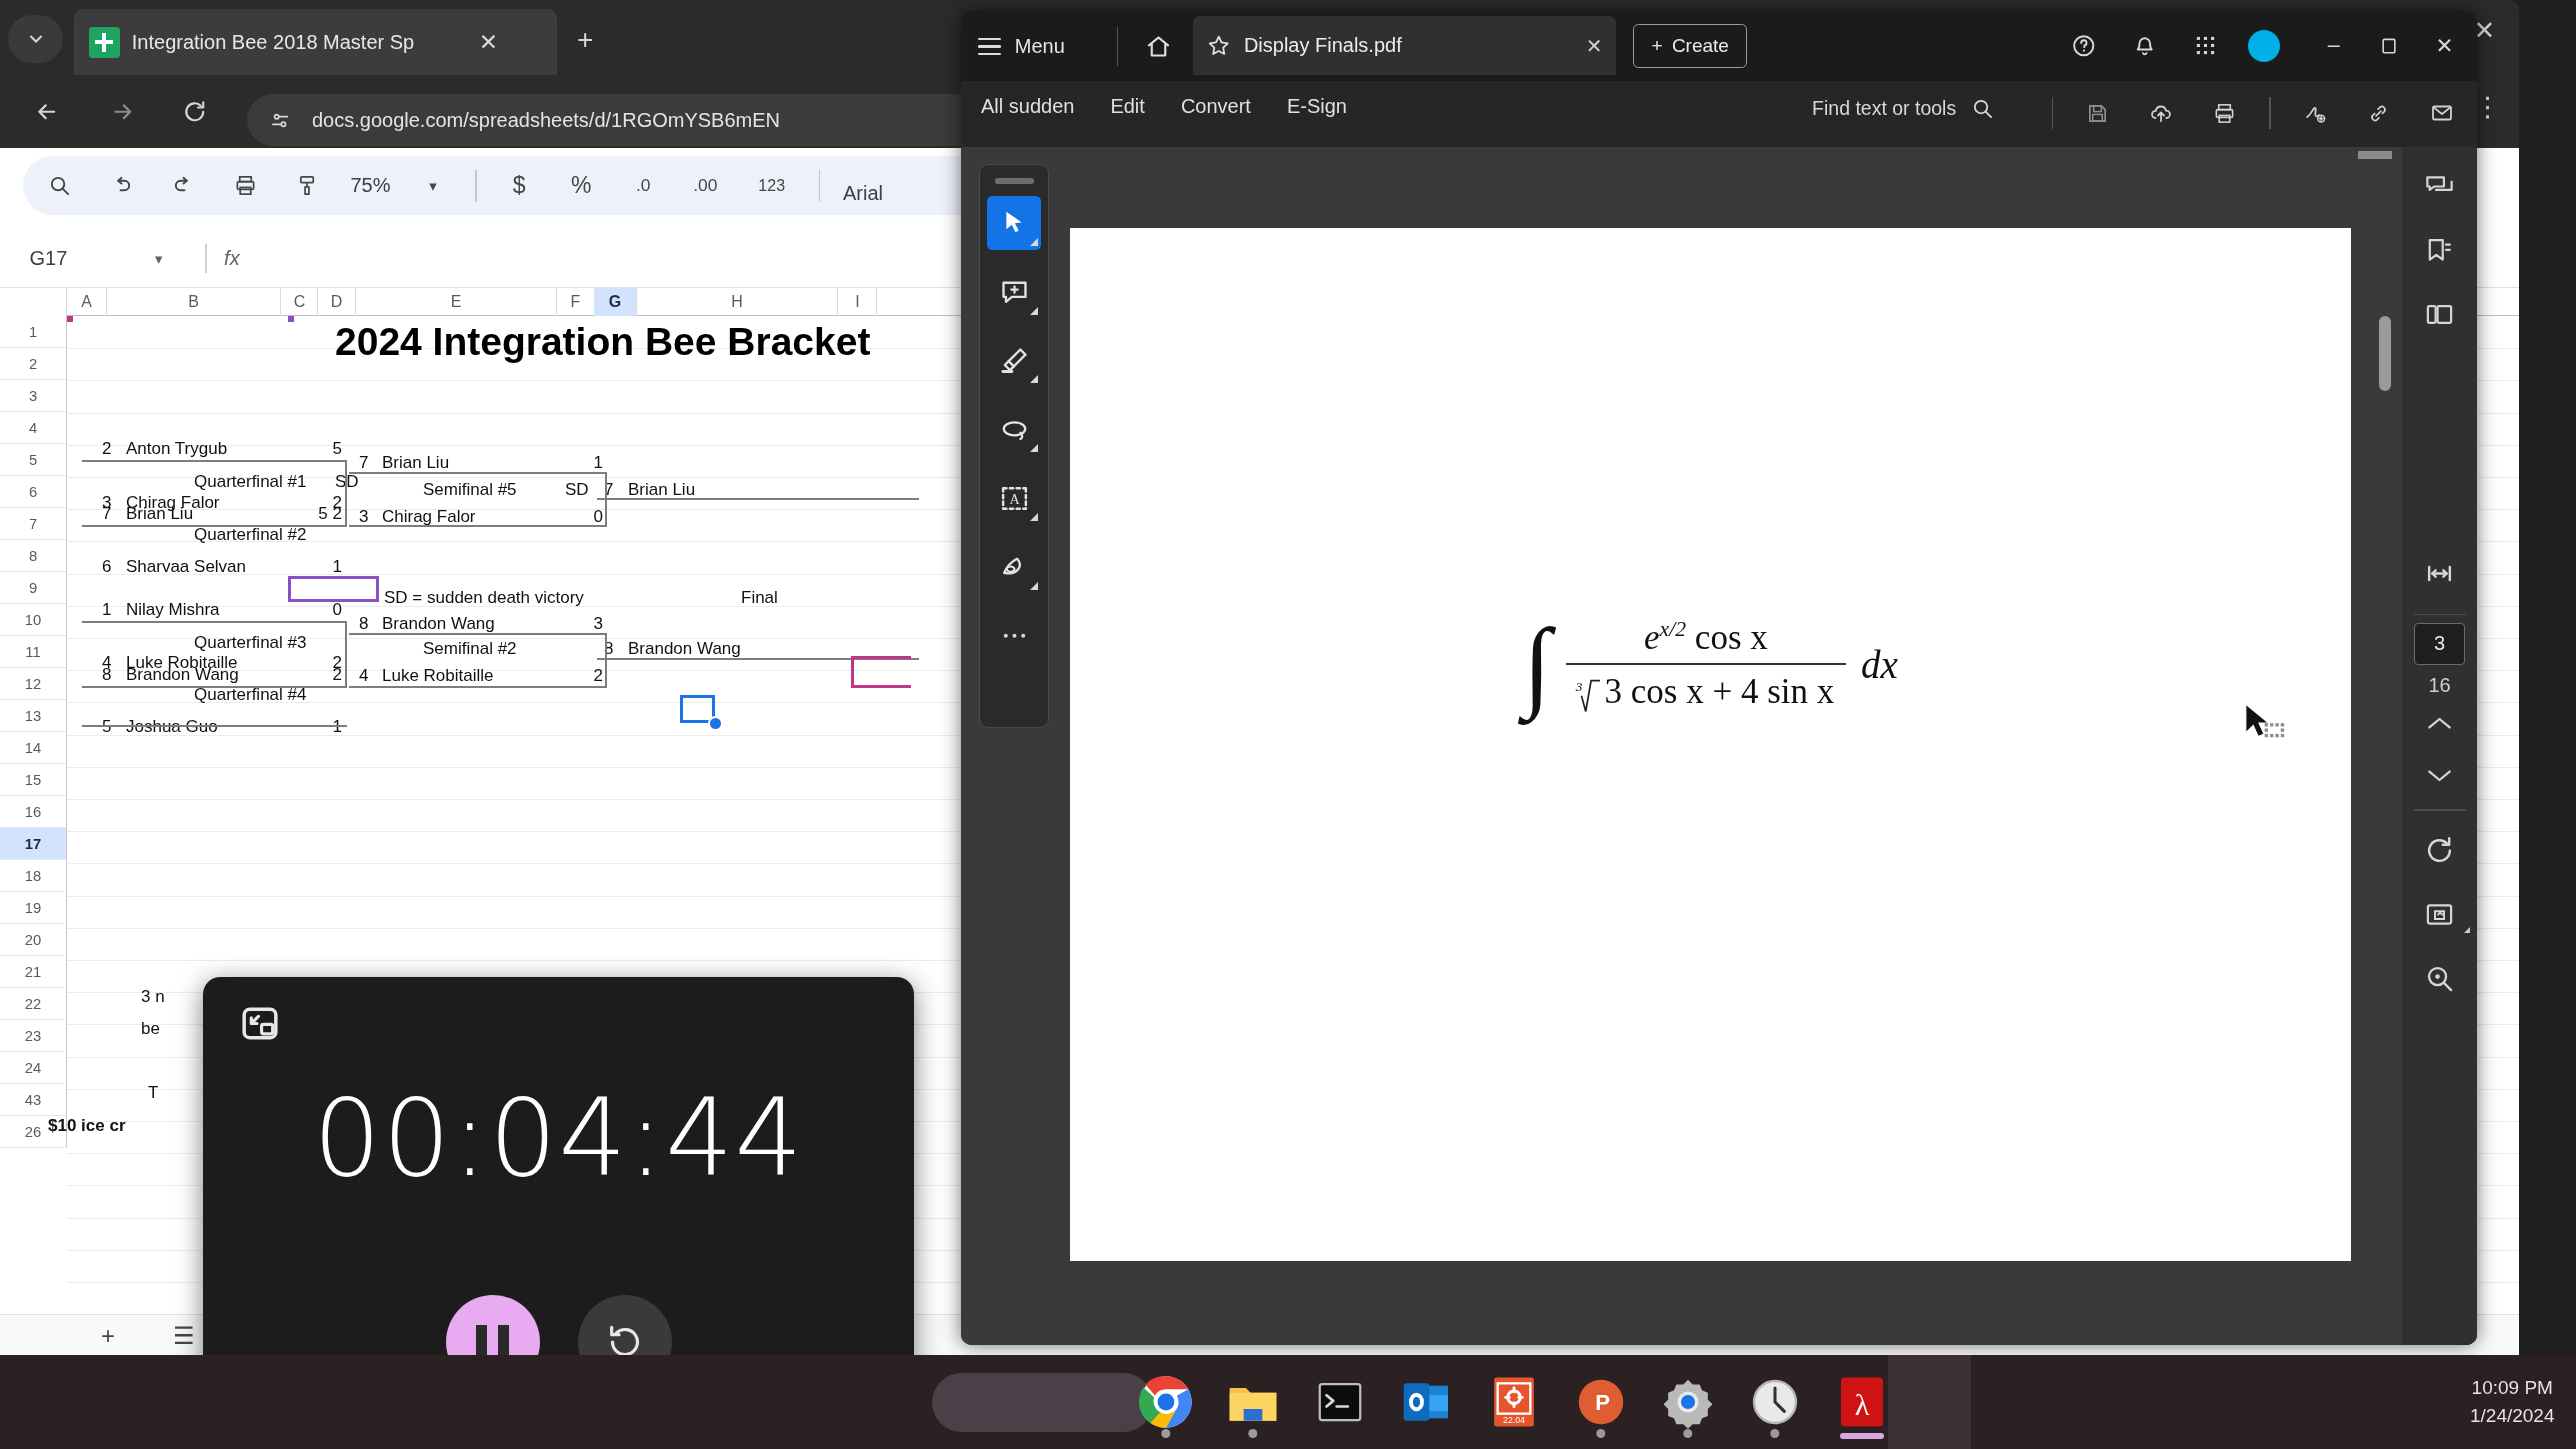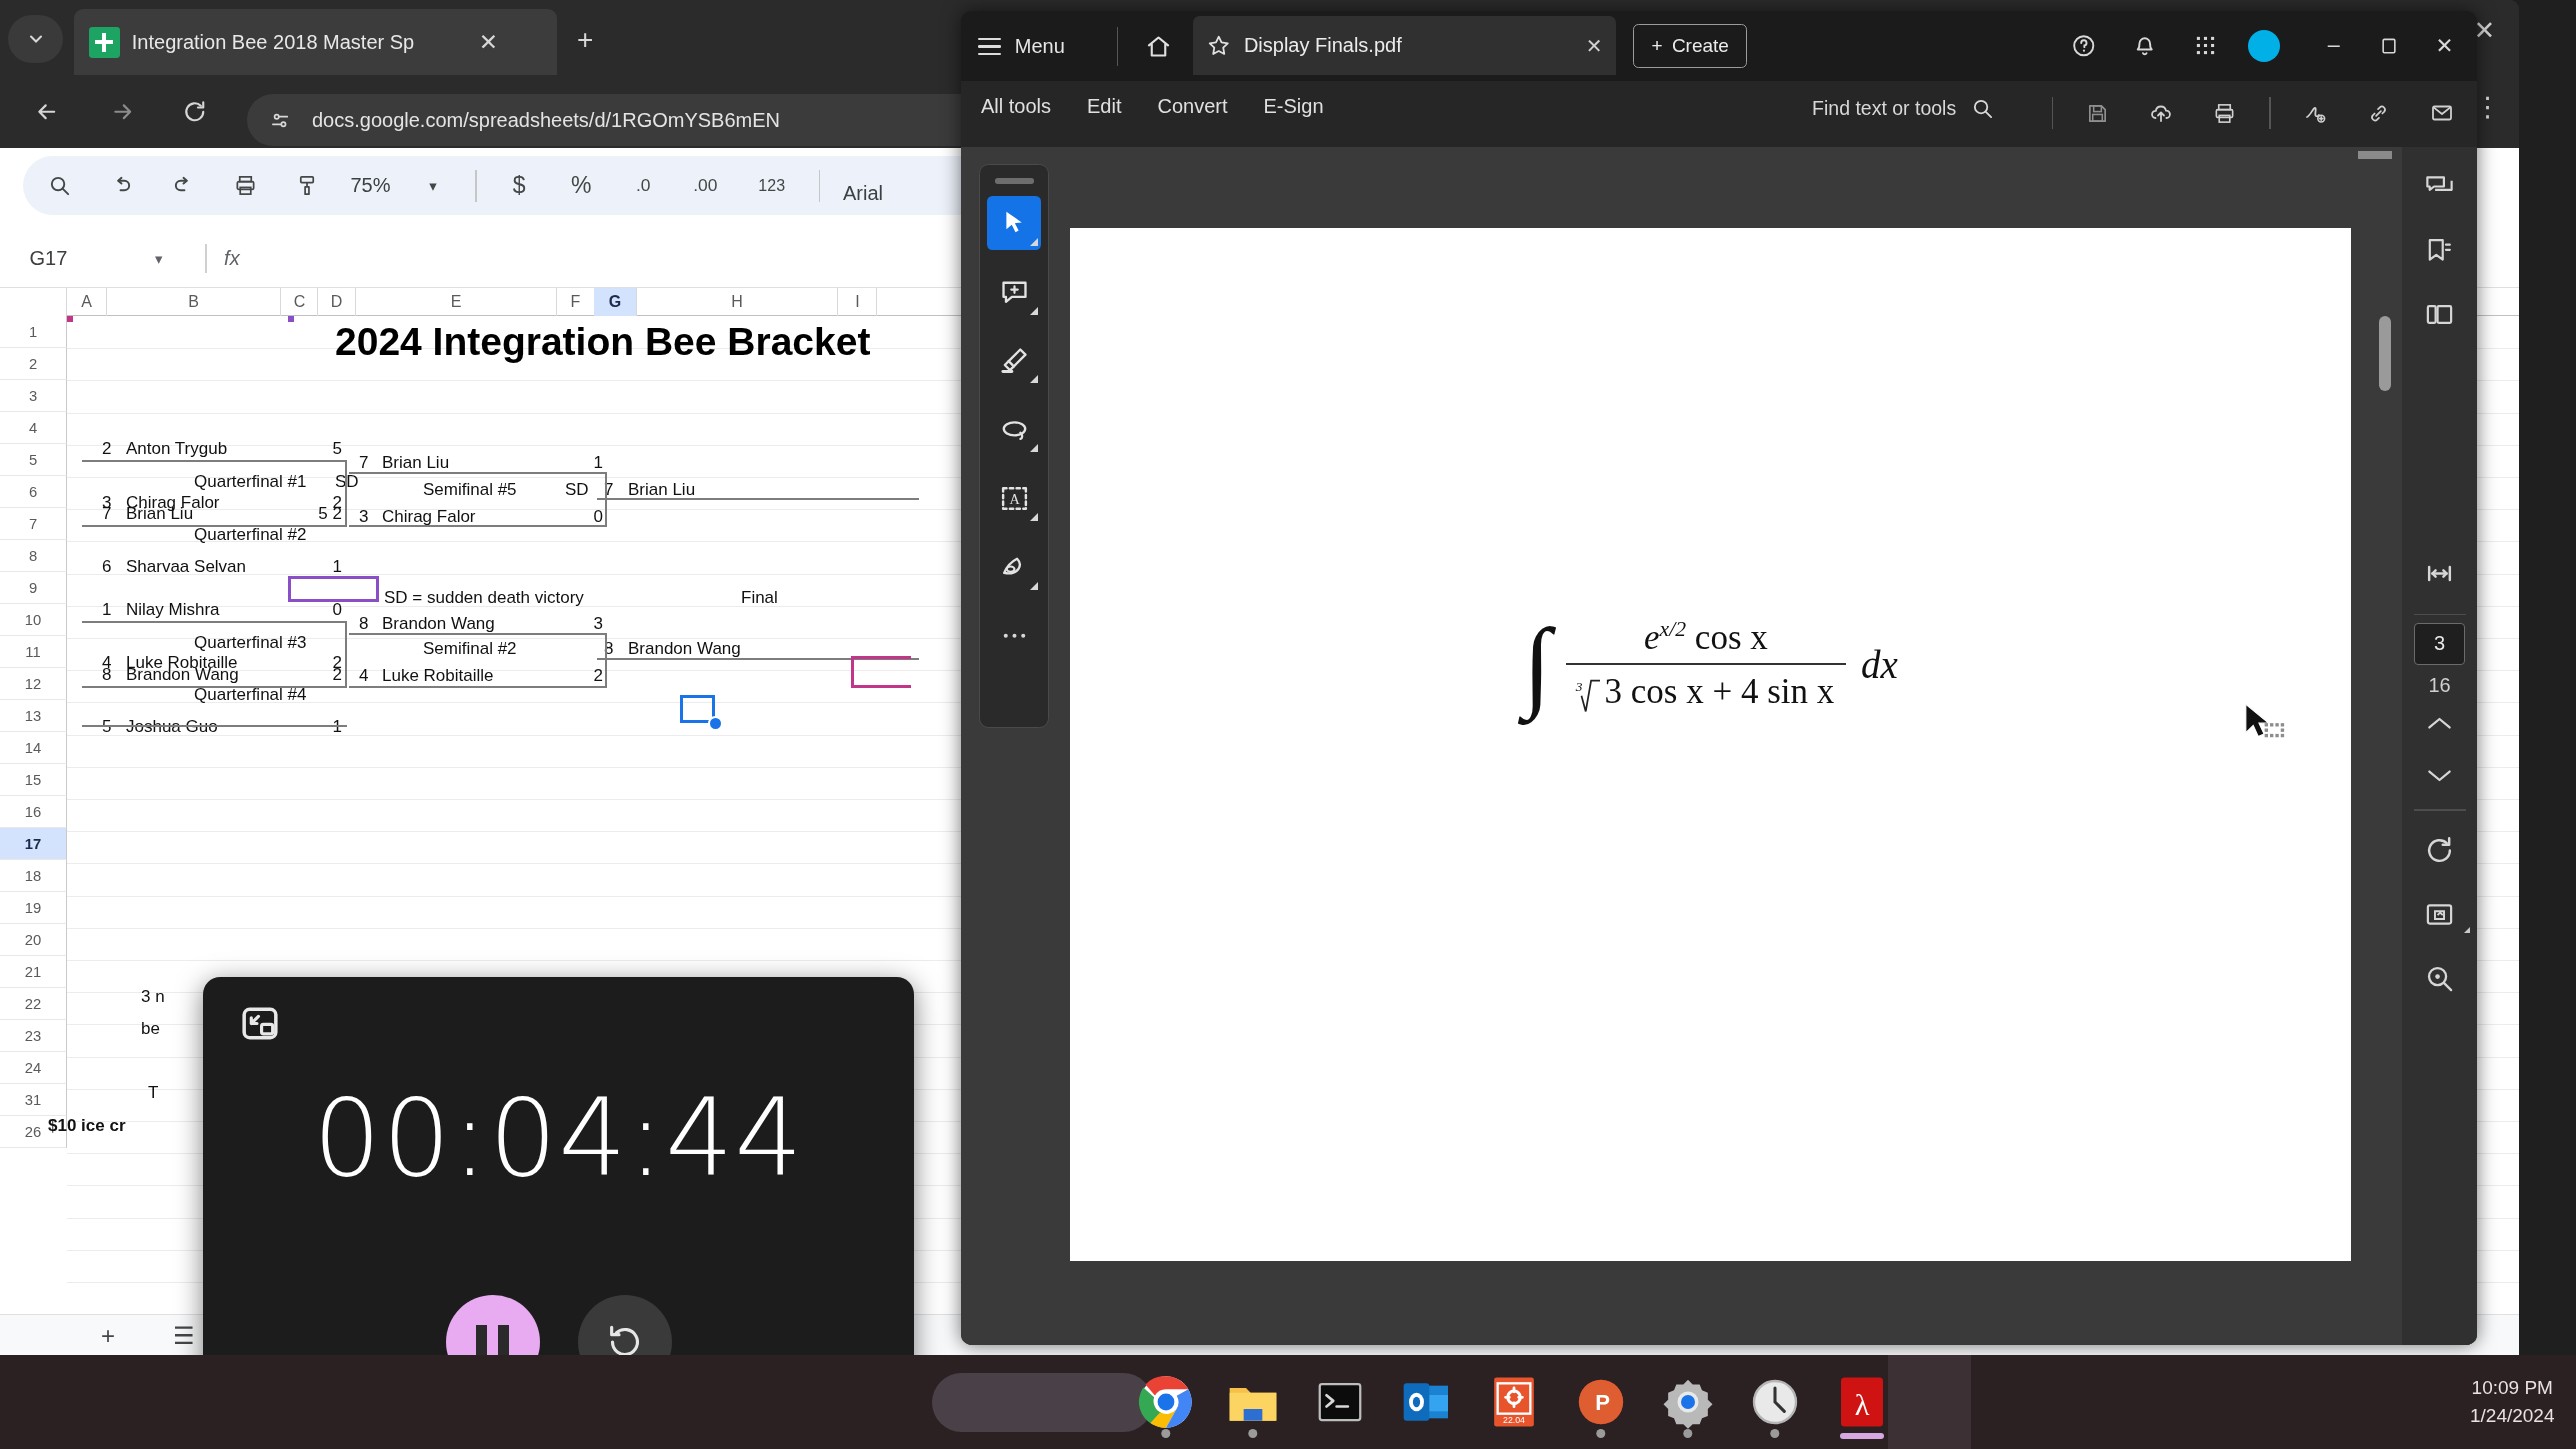--- a/index.html
+++ b/index.html
@@ -349,21 +349,21 @@
             <div class="rowcell">15</div>
             <div class="rowcell">16</div>
             <div class="rowcell sel">17</div>
             <div class="rowcell">18</div>
             <div class="rowcell">19</div>
             <div class="rowcell">20</div>
             <div class="rowcell">21</div>
             <div class="rowcell">22</div>
             <div class="rowcell">23</div>
             <div class="rowcell">24</div>
-            <div class="rowcell">31</div>
+            <div class="rowcell">43</div>
             <div class="rowcell">26</div>
           </div>
 
         <div id="sheet-canvas">
             <div class="hline" style="top: 966px;"></div>
             <div class="hline" style="top: 934px;"></div>
             <div class="hline" style="top: 902px;"></div>
             <div class="hline" style="top: 869px;"></div>
             <div class="hline" style="top: 837px;"></div>
             <div class="hline" style="top: 805px;"></div>
@@ -560,21 +560,21 @@
                 <rect x="5" y="4" width="14" height="16" rx="1.5" fill="none" stroke="#d8d8d8" stroke-width="1.9"></rect>
               </svg>
           </span>
           <span class="acro-ticon">✕</span>
         </span>
       </div>
     </div>
 
     <div id="acro-toolbar2">
       <div id="acro-tools-left">
-        <span>All tools</span>
+        <span>All sudden</span>
         <span>Edit</span>
         <span>Convert</span>
         <span>E-Sign</span>
       </div>
       <div id="acro-find">
         <span>Find text or tools</span>
         <span>
           <svg width="23" height="23" viewBox="0 0 24 24">
               <circle cx="10.5" cy="10.5" r="6.5" fill="none" stroke="#d8d8d8" stroke-width="1.9"></circle>
               <path d="M15.5 15.5L21 21" stroke="#d8d8d8" stroke-width="1.9" stroke-linecap="round"></path>

